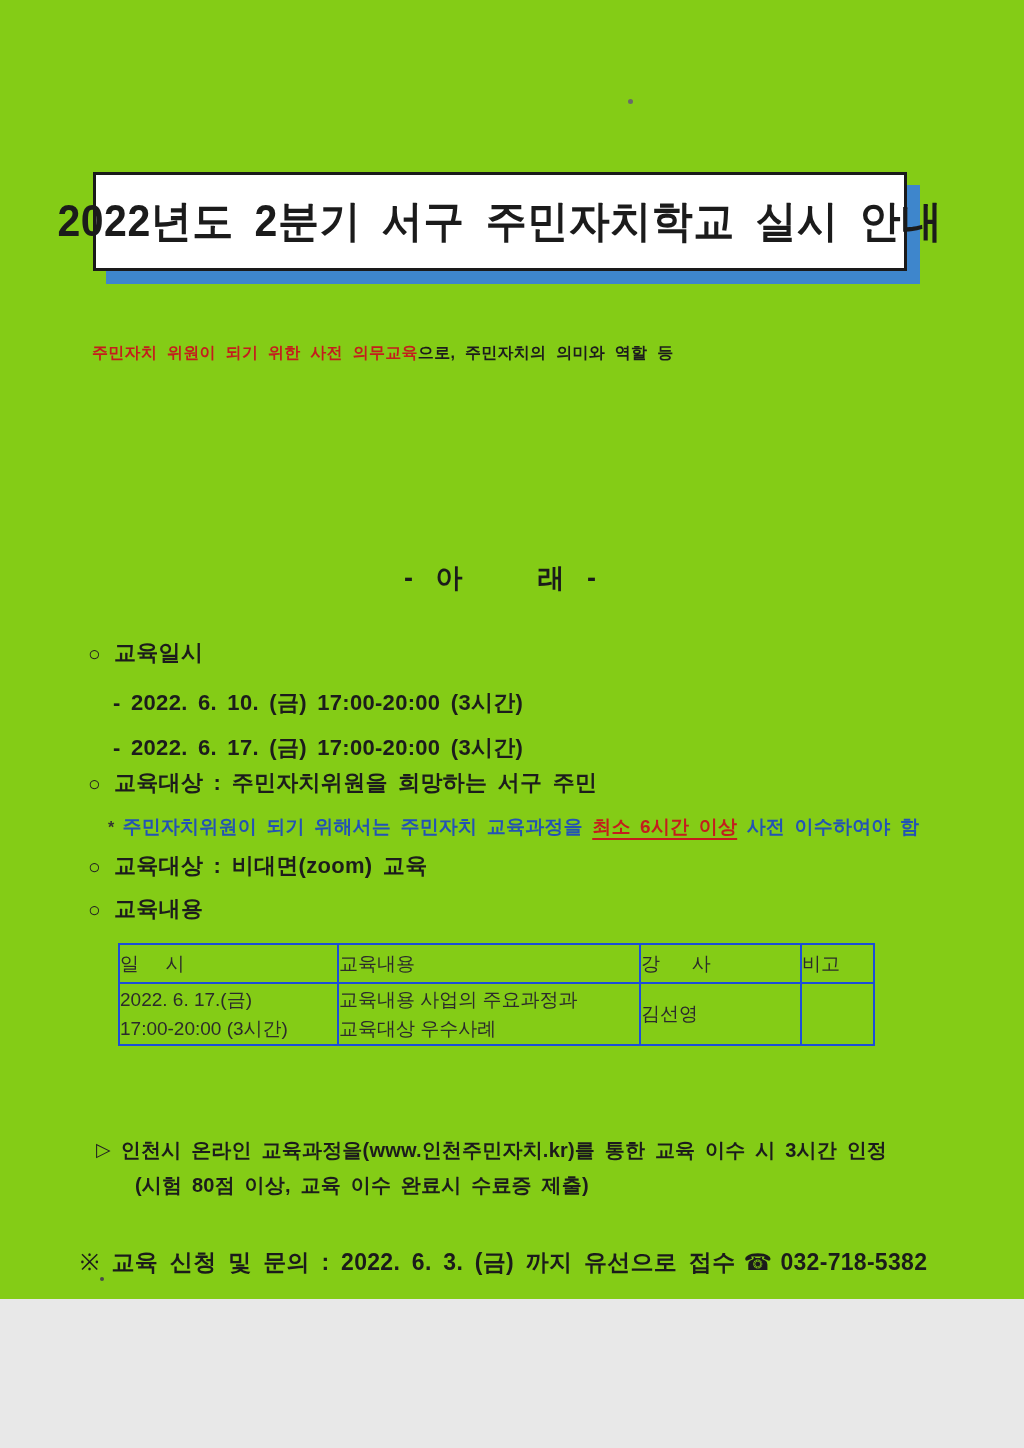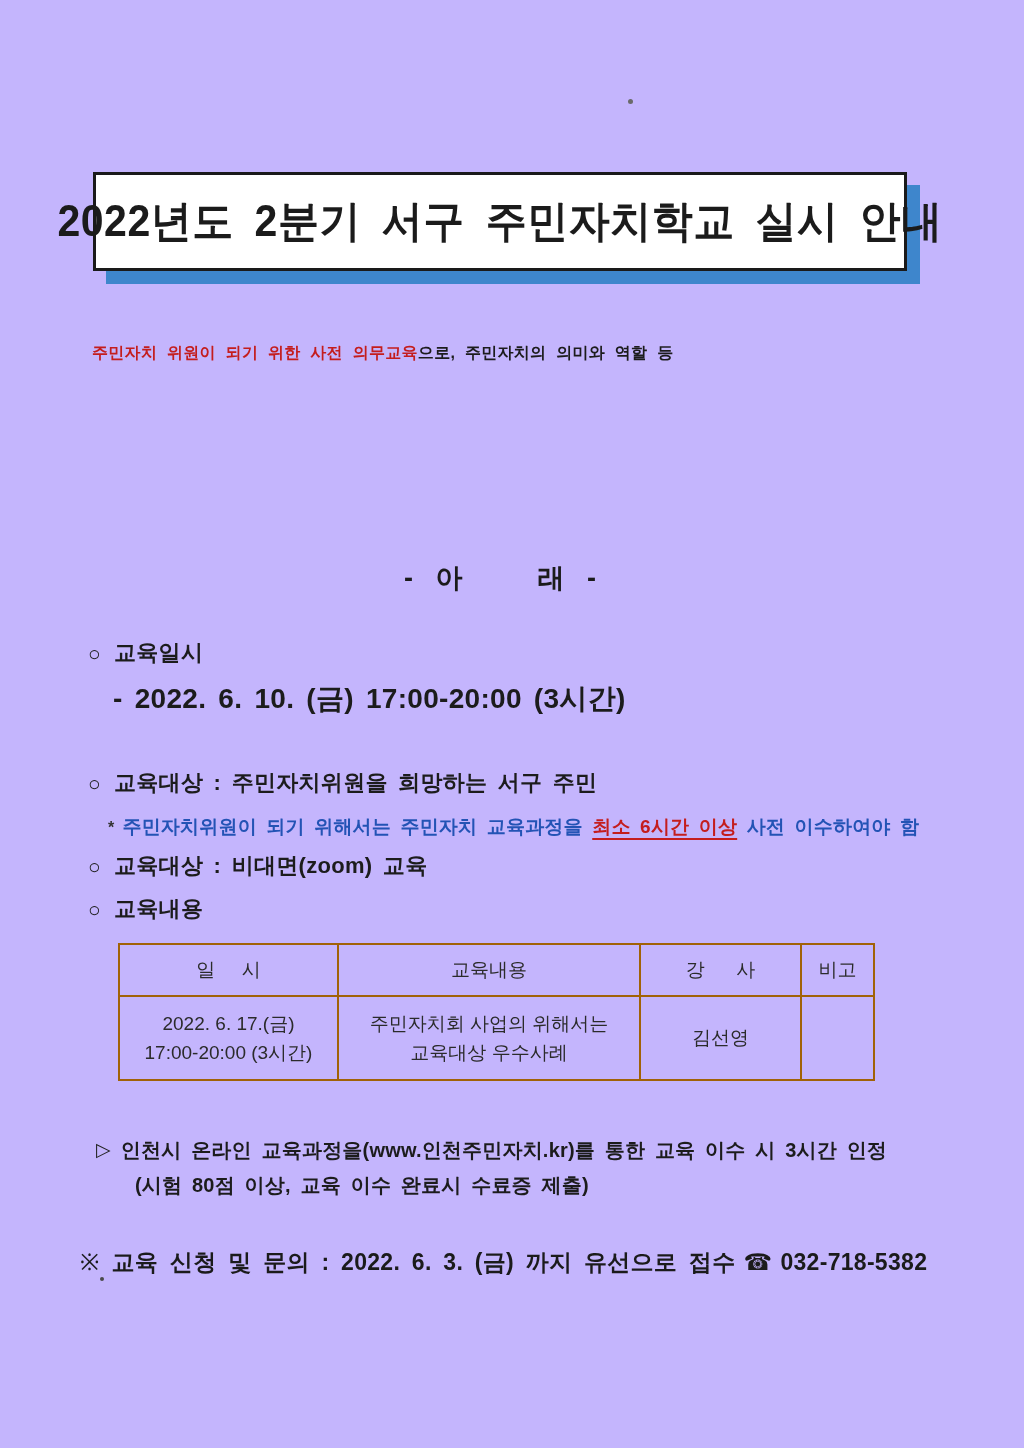--- a/index.html
+++ b/index.html
@@ -2,23 +2,23 @@
 <html><head>
 <meta charset="utf-8">
 <style>
   * { margin: 0; padding: 0; box-sizing: border-box; }
   html, body { background: #e8e8e8; }
   body { font-family: "Liberation Sans", sans-serif; }
 
   .page {
     position: relative;
     width: 1024px;
-    height: 1448px;
+    height: 1299px;
     margin: 0 auto;
-    background: #c4b5fd;
+    background: #84cc16;
     overflow: hidden;
     color: #1c1c1c;
   }
 
   .artifact-dot {
     position: absolute;
     background: #6a6a6a;
     border-radius: 50%;
   }
   .dot-top { left: 628px; top: 99px; width: 5px; height: 5px; }
@@ -92,25 +92,26 @@
     line-height: 1;
   }
   .sec-schedule { top: 638px; }
   .sec-target   { top: 768px; }
   .sec-method   { top: 851px; }
   .sec-content  { top: 894px; }
 
   .schedule-item {
     position: absolute;
     left: 113px;
-    font-size: 28px;
-    font-weight: 700;
-    letter-spacing: 0.3px;
-    word-spacing: 4px;
-    white-space: nowrap;
+    font-size: 22px;
+    font-weight: 700;
+    letter-spacing: 0.3px;
+    word-spacing: 4px;
+    white-space: nowrap;
+    margin-top: 8px;
   }
   .item-1 { top: 680px; }
   .item-2 { top: 725px; }
 
   
   .note-line {
     position: absolute;
     left: 108px; top: 814px;
     font-size: 19px;
     font-weight: 700;
@@ -131,24 +132,24 @@
   .edu-table {
     position: absolute;
     left: 118px; top: 943px;
     border-collapse: collapse;
     table-layout: fixed;
     font-size: 19px;
     font-weight: 400;
     color: #2b2b2b;
   }
   .edu-table th, .edu-table td {
-    border: 2px solid #a16207;
-    text-align: center;
+    border: 2px solid #1d4ed8;
+    text-align: left;
     vertical-align: middle;
-    padding: 12px;
+    padding: 0;
   }
   .edu-table th {
     height: 39px;
     font-weight: 400;
     white-space: pre;
   }
   .edu-table .row-1 td { height: 64px; }
   .edu-table .row-2 td { height: 62px; }
   .cell-line { line-height: 29px; }
 
@@ -212,20 +213,21 @@
   </div>
 
   <div class="below-label">-   아          래   -</div>
 
   <div class="section-line sec-schedule">
     <span class="circle-bullet">○</span>
     <span>교육일시</span>
   </div>
 
   <div class="schedule-item item-1">- 2022. 6. 10. (금) 17:00-20:00 (3시간)</div>
+  <div class="schedule-item item-2">- 2022. 6. 17. (금) 17:00-20:00 (3시간)</div>
 
   <div class="section-line sec-target">
     <span class="circle-bullet">○</span>
     <span>교육대상 : 주민자치위원을 희망하는 서구 주민</span>
   </div>
 
   <div class="note-line">
     <span class="note-star">*</span><span>주민자치위원이 되기 위해서는 주민자치 교육과정을 </span><span class="note-red">최소 6시간 이상</span><span> 사전 이수하여야 함</span>
   </div>
 
@@ -252,21 +254,21 @@
       <th>교육내용</th>
       <th>강      사</th>
       <th>비고</th>
     </tr>
     <tr class="row-2">
       <td>
         <div class="cell-line">2022. 6. 17.(금)</div>
         <div class="cell-line">17:00-20:00 (3시간)</div>
       </td>
       <td>
-        <div class="cell-line">주민자치회 사업의 위해서는</div>
+        <div class="cell-line">교육내용 사업의 주요과정과</div>
         <div class="cell-line">교육대상 우수사례</div>
       </td>
       <td>김선영</td>
       <td></td>
     </tr>
   </tbody>
     </table>
 
   <div class="footnote-1">
     <span class="triangle-bullet">▷</span>

